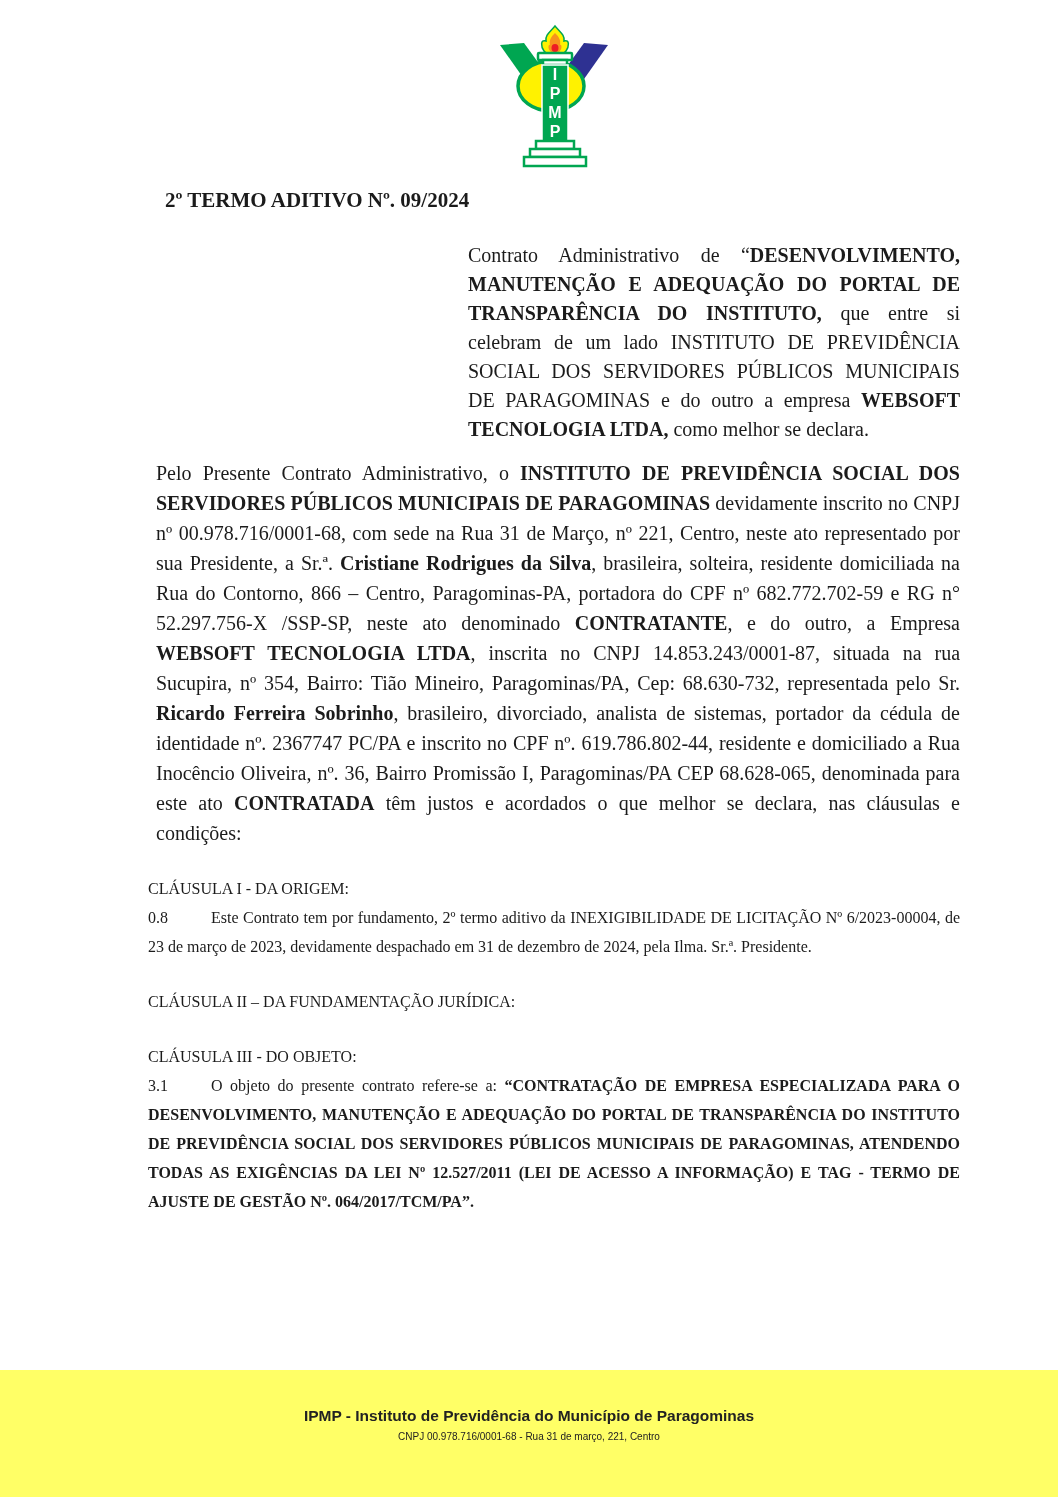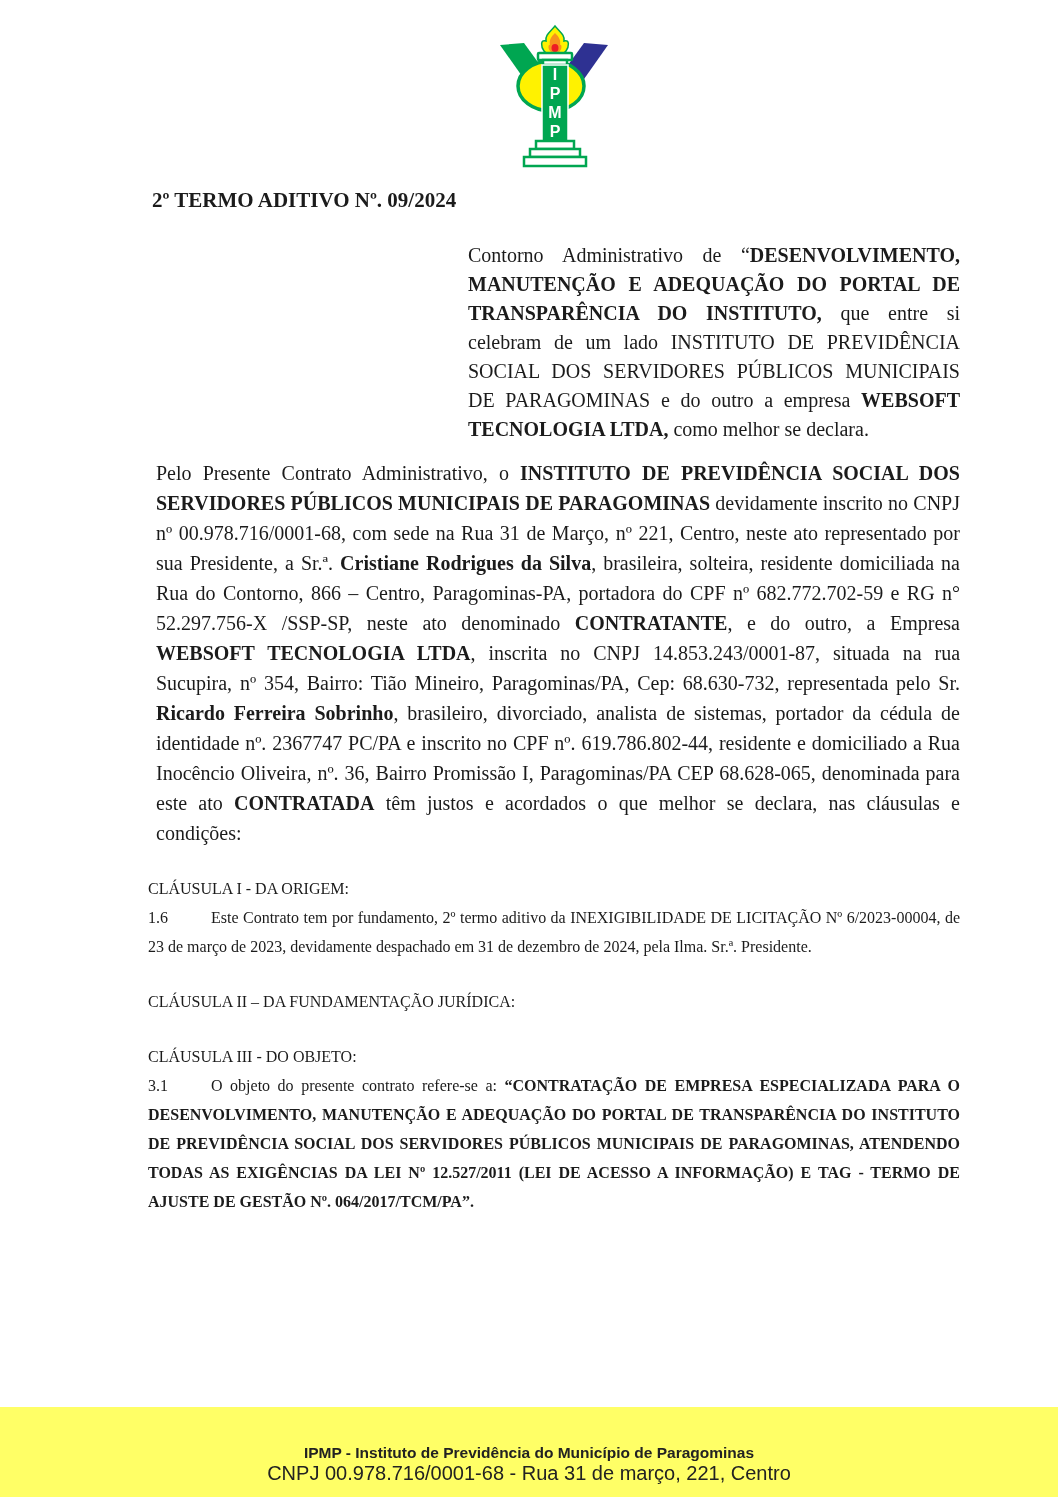--- a/index.html
+++ b/index.html
@@ -21,21 +21,21 @@
   .logo {
     display: block;
     width: 140px;
     height: 145px;
     margin: 0 auto;
   }
   .doc-title {
     font-size: 21px;
     line-height: 30px;
     font-weight: bold;
-    margin: 16px 0 0 4px;
+    margin: 16px 0 0 17px;
   }
   .preamble {
     margin: 26px 0 0 320px;
     text-align: justify;
     font-size: 20px;
     line-height: 29px;
   }
   .opening {
     margin: 14px 0 0 8px;
     text-align: justify;
@@ -49,29 +49,29 @@
     line-height: 29px;
     text-align: justify;
   }
   .clause-heading { text-align: left !important; }
   .item-num { display: inline-block; width: 63px; }
   .footer-band {
     position: absolute;
     left: 0;
     bottom: 0;
     width: 100%;
-    height: 90px;
+    height: 127px;
     background: var(--footer-yellow, #FFFF66);
     z-index: 0;
     box-sizing: border-box;
     padding-top: 35px;
     text-align: center;
     font-family: "Liberation Sans", sans-serif;
   }
-  .footer-band p { margin: 0; font-size: 20px; line-height: 21px; color: #222; }
+  .footer-band p { margin: 0; font-size: 10px; line-height: 21px; color: #222; }
   .footer-org { font-weight: bold; font-size: 15.5px !important; }
 </style>
 </head>
 <body>
 
 <div class="page">
   <div class="content">
 
     <svg class="logo" viewBox="0 0 140 145" aria-hidden="true">
 
@@ -94,27 +94,27 @@
       <text x="71" y="94" text-anchor="middle" font-family="Liberation Sans, sans-serif" font-size="16" font-weight="bold" fill="#ffffff">M</text>
       <text x="71" y="113" text-anchor="middle" font-family="Liberation Sans, sans-serif" font-size="16" font-weight="bold" fill="#ffffff">P</text>
 
       <rect x="52" y="117" width="38" height="8" style="fill:#ffffff;stroke:var(--logo-green);stroke-width:2.5"></rect>
       <rect x="46" y="125" width="50" height="8" style="fill:#ffffff;stroke:var(--logo-green);stroke-width:2.5"></rect>
       <rect x="40" y="133" width="62" height="9" style="fill:#ffffff;stroke:var(--logo-green);stroke-width:2.5"></rect>
     </svg>
 
     <h1 class="doc-title">2º TERMO ADITIVO Nº. 09/2024</h1>
 
-    <p class="preamble"><span>Contorno Administrativo de “</span><b>DESENVOLVIMENTO, MANUTENÇÃO E ADEQUAÇÃO DO PORTAL DE TRANSPARÊNCIA DO INSTITUTO,</b><span> que entre si celebram de um lado INSTITUTO DE PREVIDÊNCIA SOCIAL DOS SERVIDORES PÚBLICOS MUNICIPAIS DE PARAGOMINAS e do outro a empresa </span><b>WEBSOFT TECNOLOGIA LTDA,</b><span> como melhor se declara.</span></p>
+    <p class="preamble"><span>Contrato Administrativo de “</span><b>DESENVOLVIMENTO, MANUTENÇÃO E ADEQUAÇÃO DO PORTAL DE TRANSPARÊNCIA DO INSTITUTO,</b><span> que entre si celebram de um lado INSTITUTO DE PREVIDÊNCIA SOCIAL DOS SERVIDORES PÚBLICOS MUNICIPAIS DE PARAGOMINAS e do outro a empresa </span><b>WEBSOFT TECNOLOGIA LTDA,</b><span> como melhor se declara.</span></p>
 
     <p class="opening"><span>Pelo Presente Contrato Administrativo, o </span><b>INSTITUTO DE PREVIDÊNCIA SOCIAL DOS SERVIDORES PÚBLICOS MUNICIPAIS DE PARAGOMINAS</b><span> devidamente inscrito no CNPJ nº 00.978.716/0001-68, com sede na Rua 31 de Março, nº 221, Centro, neste ato representado por sua Presidente, a Sr.ª. </span><b>Cristiane Rodrigues da Silva</b><span>, brasileira, solteira, residente domiciliada na Rua do Contorno, 866 – Centro, Paragominas-PA, portadora do CPF nº 682.772.702-59 e RG n° 52.297.756-X /SSP-SP, neste ato denominado </span><b>CONTRATANTE</b><span>, e do outro, a Empresa </span><b>WEBSOFT TECNOLOGIA LTDA</b><span>, inscrita no CNPJ 14.853.243/0001-87, situada na rua Sucupira, nº 354, Bairro: Tião Mineiro, Paragominas/PA, Cep: 68.630-732, representada pelo Sr. </span><b>Ricardo Ferreira Sobrinho</b><span>, brasileiro, divorciado, analista de sistemas, portador da cédula de identidade nº. 2367747 PC/PA e inscrito no CPF nº. 619.786.802-44, residente e domiciliado a Rua Inocêncio Oliveira, nº. 36, Bairro Promissão I, Paragominas/PA CEP 68.628-065, denominada para este ato </span><b>CONTRATADA</b><span> têm justos e acordados o que melhor se declara, nas cláusulas e condições:</span></p>
 
     <section class="clause">
       <p class="clause-heading">CLÁUSULA I - DA ORIGEM:</p>
-      <p class="clause-item"><span class="item-num">1.6</span><span><span>Este Contrato tem por fundamento, 2º termo aditivo da INEXIGIBILIDADE DE LICITAÇÃO Nº 6/2023-00004, de 23 de março de 2023, devidamente despachado em 31 de dezembro de 2024, pela Ilma. Sr.ª. Presidente.</span></span></p>
+      <p class="clause-item"><span class="item-num">0.8</span><span><span>Este Contrato tem por fundamento, 2º termo aditivo da INEXIGIBILIDADE DE LICITAÇÃO Nº 6/2023-00004, de 23 de março de 2023, devidamente despachado em 31 de dezembro de 2024, pela Ilma. Sr.ª. Presidente.</span></span></p>
     </section>
 
     <section class="clause">
       <p class="clause-heading">CLÁUSULA II – DA FUNDAMENTAÇÃO JURÍDICA:</p>
     </section>
 
     <section class="clause">
       <p class="clause-heading">CLÁUSULA III - DO OBJETO:</p>
       <p class="clause-item"><span class="item-num">3.1</span><span><span>O objeto do presente contrato refere-se a: </span><b>“CONTRATAÇÃO DE EMPRESA ESPECIALIZADA PARA O DESENVOLVIMENTO, MANUTENÇÃO E ADEQUAÇÃO DO PORTAL DE TRANSPARÊNCIA DO INSTITUTO DE PREVIDÊNCIA SOCIAL DOS SERVIDORES PÚBLICOS MUNICIPAIS DE PARAGOMINAS, ATENDENDO TODAS AS EXIGÊNCIAS DA LEI Nº 12.527/2011 (LEI DE ACESSO A INFORMAÇÃO) E TAG - TERMO DE AJUSTE DE GESTÃO Nº. 064/2017/TCM/PA”.</b></span></p>
     </section>

